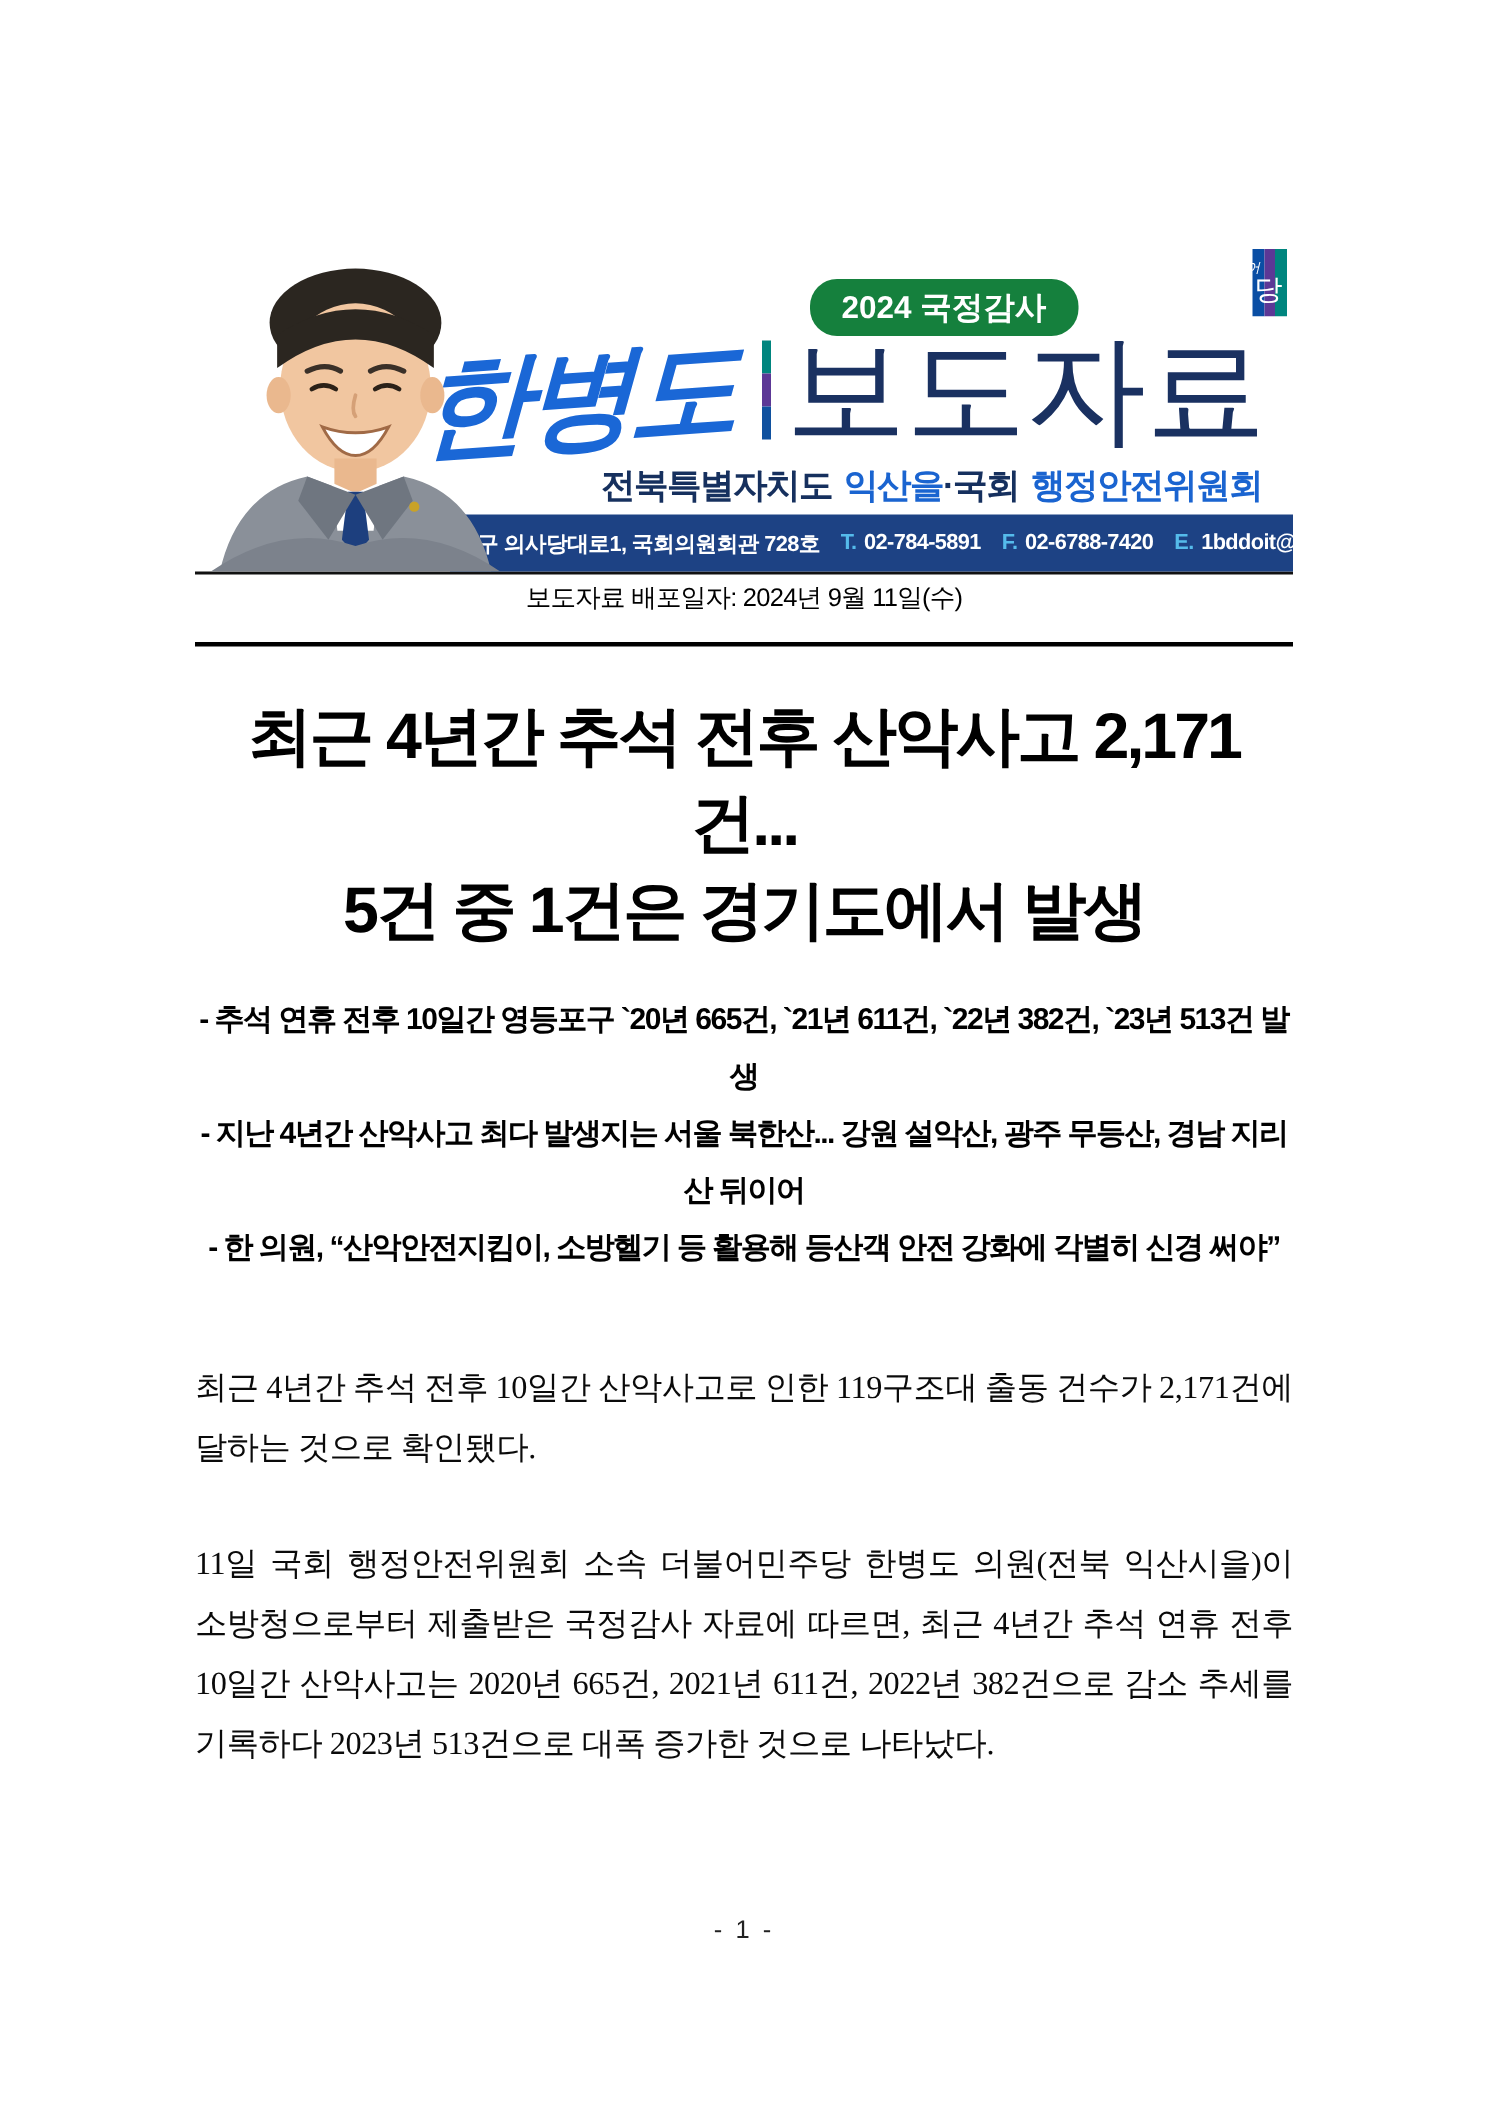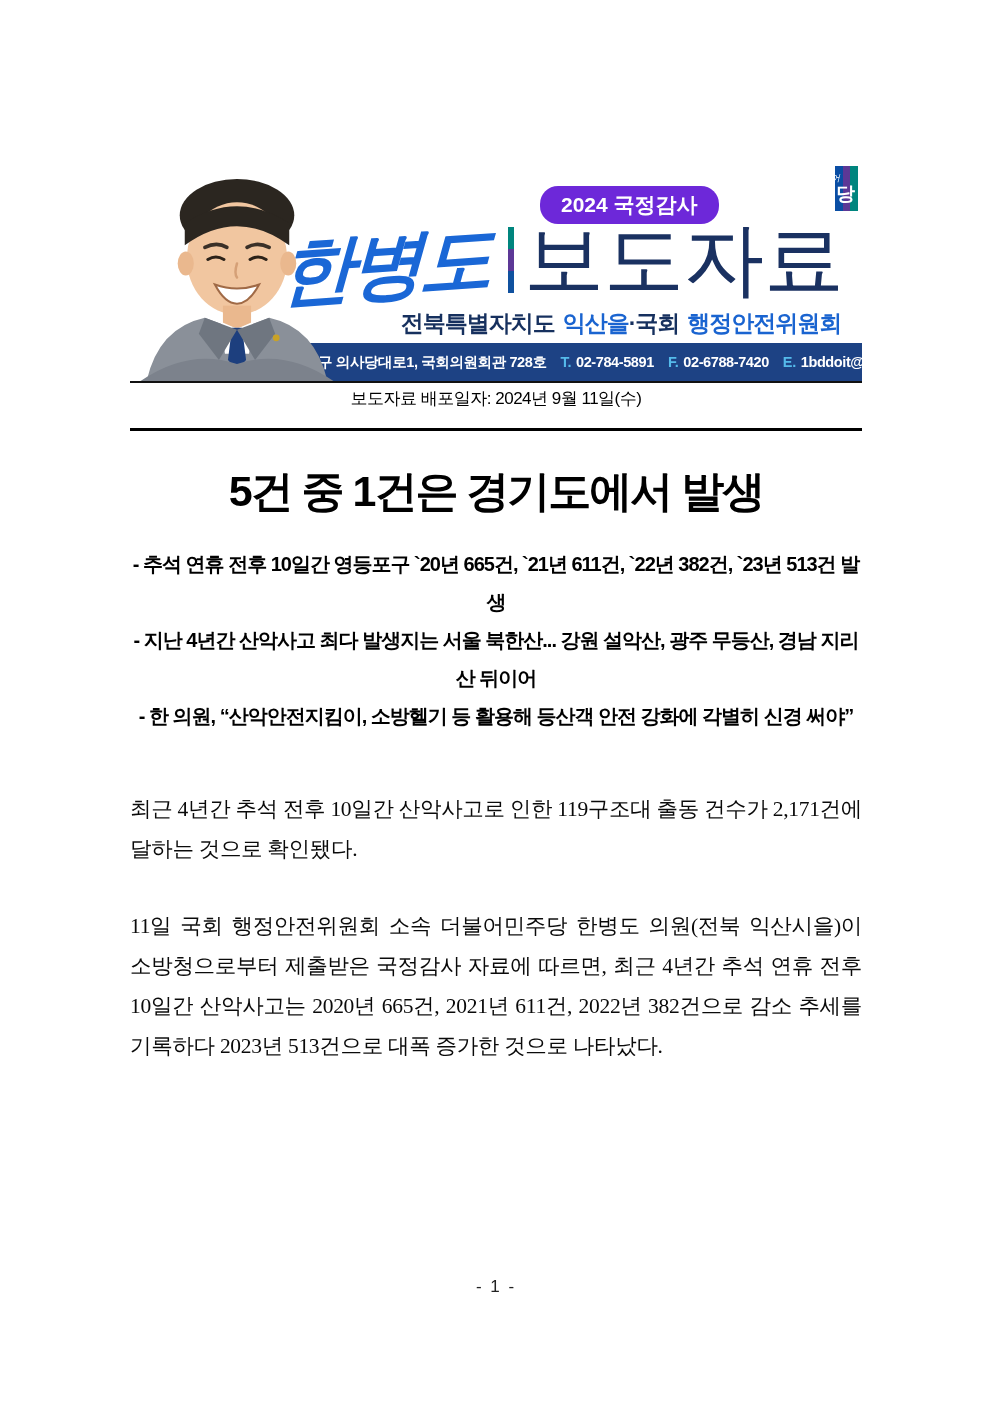--- a/index.html
+++ b/index.html
@@ -16,21 +16,21 @@
   
   .banner {
     position: relative; height: 223px; background: #fff;
     border-bottom: 2px solid #111;
   }
   .portrait {
     position: absolute; left: 2px; bottom: 0; width: 212px; height: 216px; z-index: 3;
   }
   .audit-badge {
     position: absolute; left: 410px; top: 26px; z-index: 2;
-    background: #6d28d9; color: #fff; font-weight: 700; font-size: 21px;
+    background: #15803d; color: #fff; font-weight: 700; font-size: 21px;
     padding: 5px 21px; border-radius: 18px; letter-spacing: 0px; white-space: nowrap;
   }
   .name-script {
     position: absolute; left: 150px; top: 56px; width: 230px; z-index: 2;
     color: #1a67d6; font-size: 74px; font-weight: 700; font-style: italic;
     font-family: "DejaVu Sans", sans-serif;
     transform: rotate(-4deg) skewX(-6deg); letter-spacing: -4px; white-space: nowrap;
   }
   .masthead-divider {
     position: absolute; left: 378px; top: 67px; width: 6px; height: 66px; z-index: 2;
@@ -65,21 +65,21 @@
   .party-logo .stripe { flex: 1; height: 100%; }
   .stripe-blue   { background: #0a4ea4; }
   .stripe-purple { background: #5c3896; }
   .stripe-teal   { background: #00857e; }
   .party-logo .logo-text {
     position: absolute; left: 0; top: 0; width: 100%; height: 100%;
     display: flex; flex-direction: column; align-items: center; justify-content: center;
     color: #fff;
   }
   .logo-top { font-size: 9px; line-height: 10px; margin-bottom: 1px; font-style: italic; }
-  .logo-name { font-size: 19px; font-weight: 700; line-height: 20px; letter-spacing: 0; }
+  .logo-name { font-size: 19px; font-weight: 400; line-height: 20px; letter-spacing: 0; }
 
   
   .dateline {
     text-align: center; font-size: 17px; letter-spacing: -0.5px;
     padding: 4px 0 18px; border-bottom: 3px solid #000;
   }
 
   
   .headline {
     margin-top: 31px; text-align: center;
@@ -187,20 +187,21 @@
       <span class="logo-text">
         <span class="logo-top">더불어</span>
         <span class="logo-name">민주당</span>
       </span>
     </div>
   </div>
 
   <div class="dateline">보도자료 배포일자: 2024년 9월 11일(수)</div>
 
   <div class="headline">
+    <div>최근 4년간 추석 전후 산악사고 2,171건...</div>
     <div>5건 중 1건은 경기도에서 발생</div>
   </div>
 
   <div class="bullets">
     <div>- 추석 연휴 전후 10일간 영등포구 `20년 665건, `21년 611건, `22년 382건, `23년 513건 발생</div>
     <div>- 지난 4년간 산악사고 최다 발생지는 서울 북한산... 강원 설악산, 광주 무등산, 경남 지리산 뒤이어</div>
     <div>- 한 의원, “산악안전지킴이, 소방헬기 등 활용해 등산객 안전 강화에 각별히 신경 써야”</div>
   </div>
 
   <div class="bodytext">

